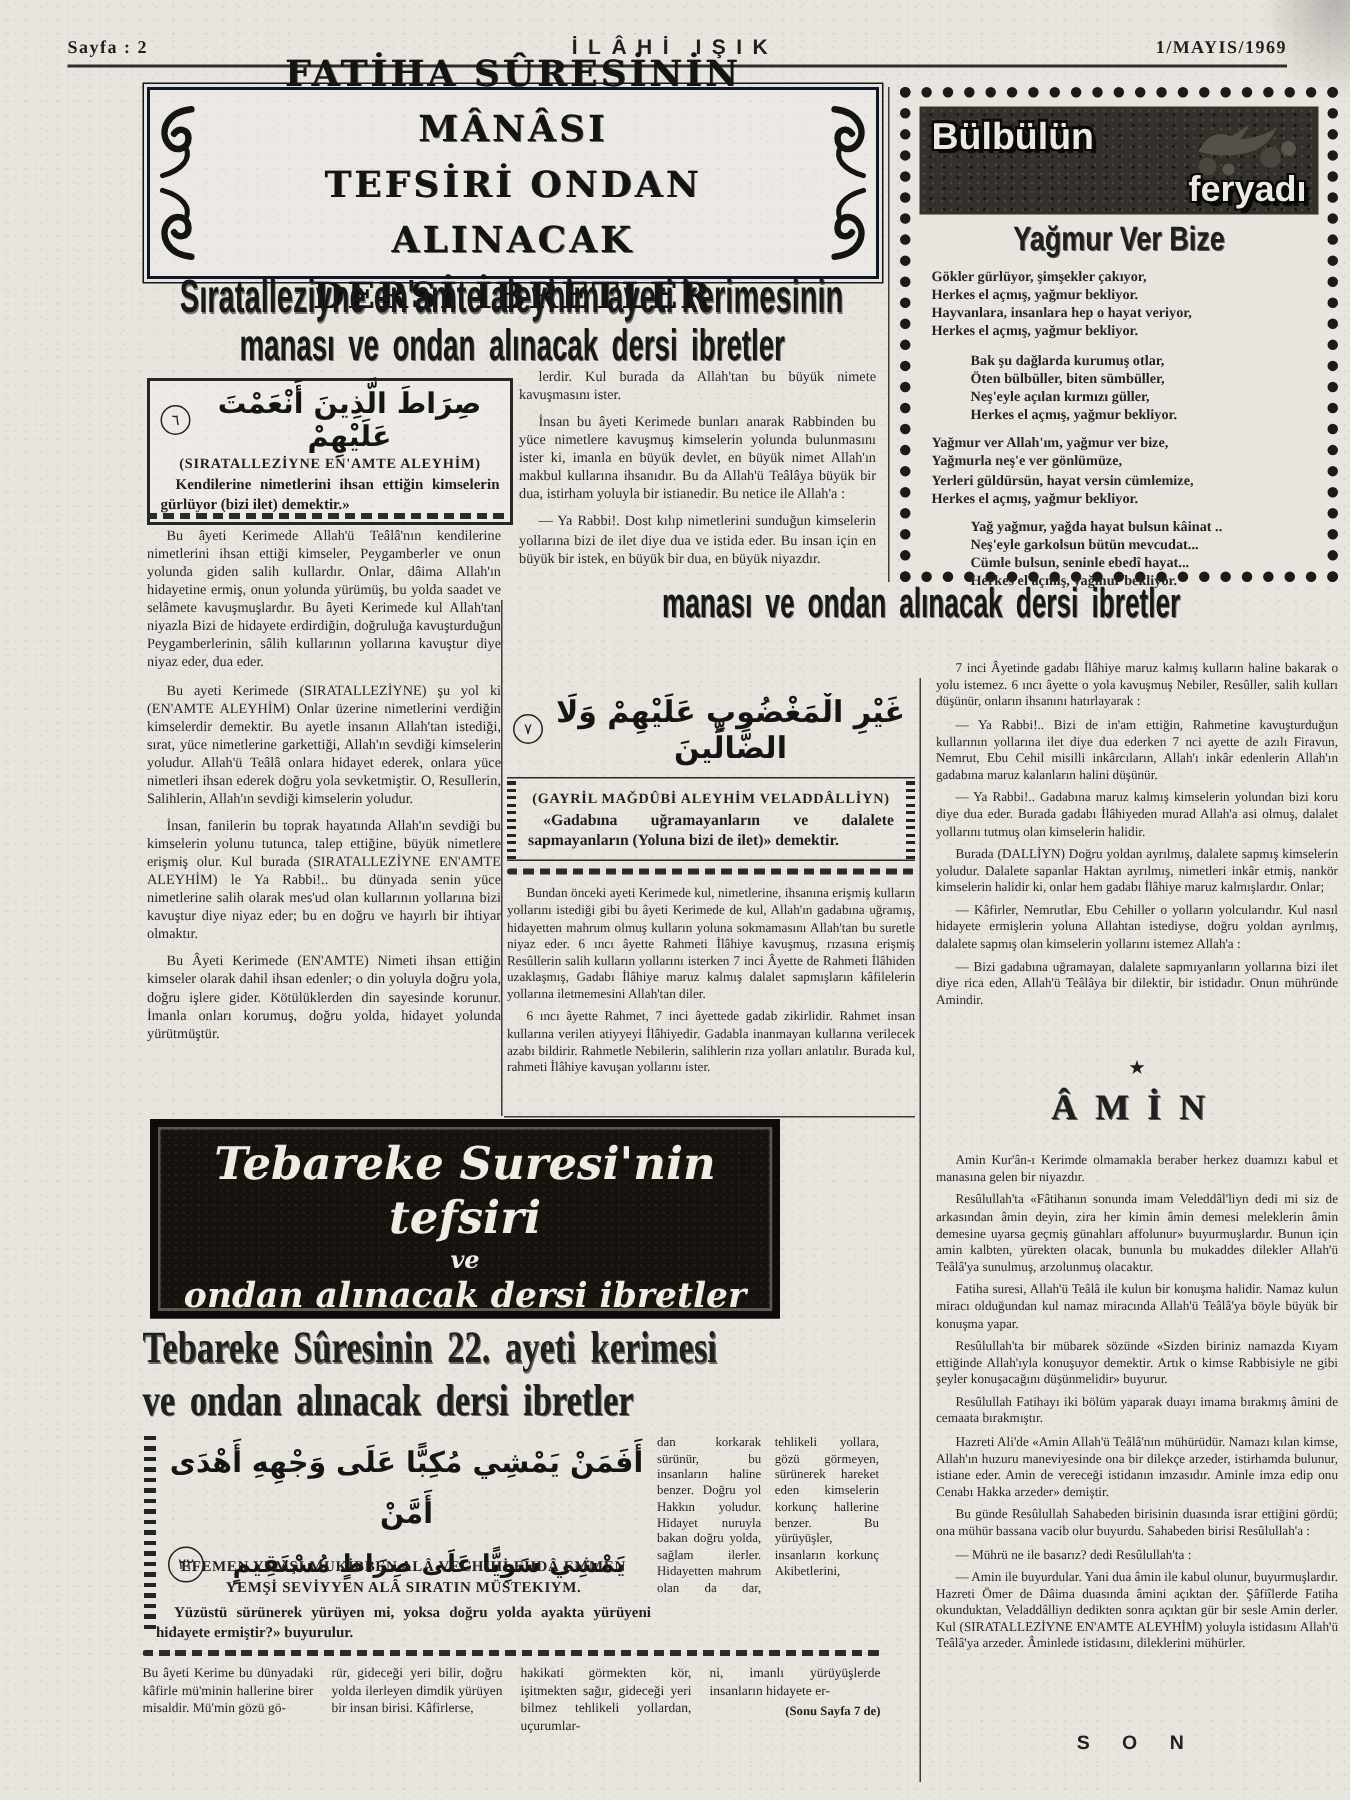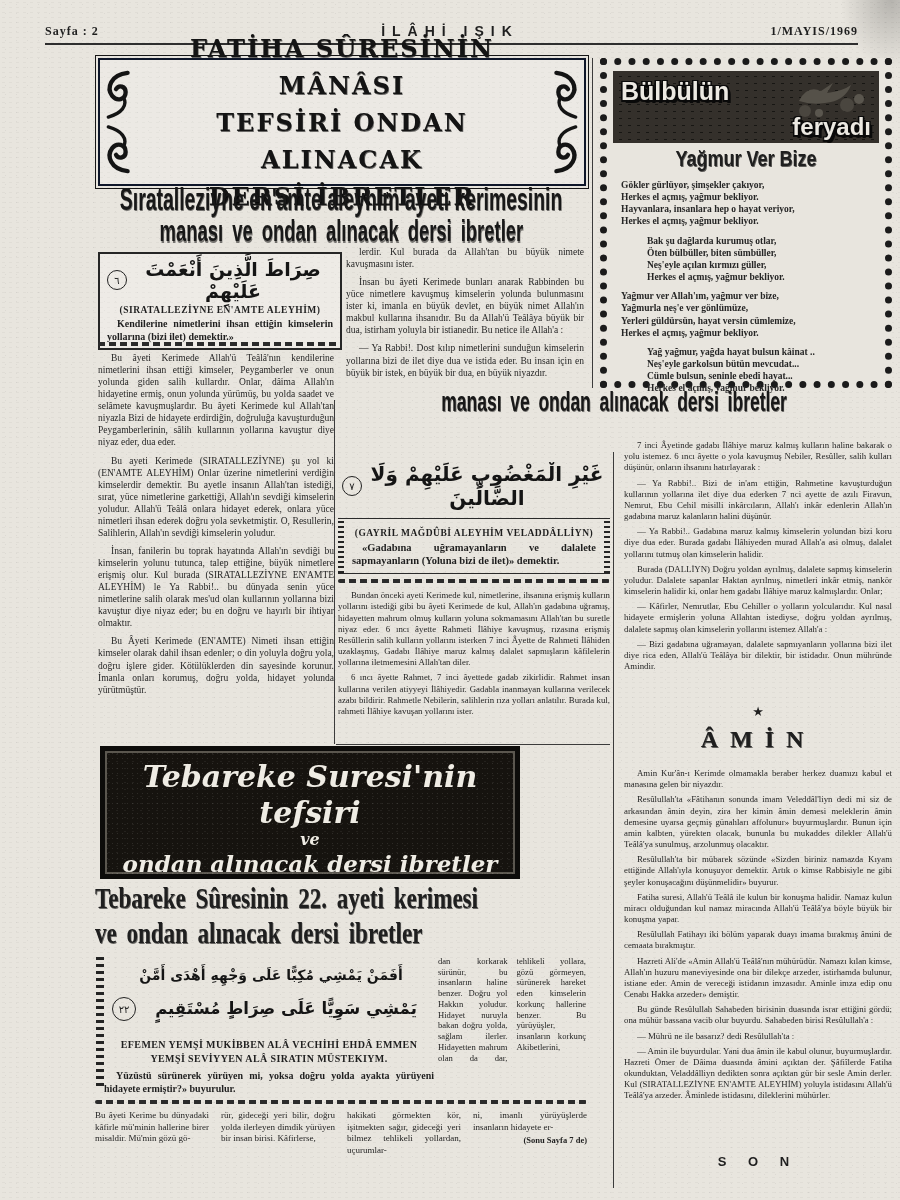--- a/index.html
+++ b/index.html
@@ -121,21 +121,21 @@
   <div class="hl-line"><span class="cond">Sıratalleziyne en'amte aleyhim ayeti kerimesinin</span></div>
   <div class="hl-line"><span class="cond cond2">manası ve ondan alınacak dersi ibretler</span></div>
 </div>
 
 <div class="abs ayah-box" style="left:98px;top:252px;width:226px;height:88px;">
   <div class="ayah-row">
     <span class="ayah-num">٦</span>
     <span class="arabic" style="flex:1;text-align:center;font-size:19px;font-weight:bold;">صِرَاطَ الَّذِينَ أَنْعَمْتَ عَلَيْهِمْ</span>
   </div>
   <div class="translit">(SIRATALLEZİYNE EN'AMTE ALEYHİM)</div>
-  <div class="meaning" style="font-size:10px;">Kendilerine nimetlerini ihsan ettiğin kimselerin yollarına (bizi ilet) demektir.»</div>
+  <div class="meaning" style="font-size:10px;">Kendilerine nimetlerini ihsan ettiğin kimselerin gürlüyor (bizi ilet) demektir.»</div>
 </div>
 <div class="abs wavy" style="left:98px;top:342px;width:240px;"></div>
 
 <div class="abs bodycol" style="left:346px;top:246px;width:238px;height:142px;">
     <div class="para">lerdir. Kul burada da Allah'tan bu büyük nimete kavuşmasını ister.</div>
     <div class="para">İnsan bu âyeti Kerimede bunları anarak Rabbinden bu yüce nimetlere kavuşmuş kimselerin yolunda bulunmasını ister ki, imanla en büyük devlet, en büyük nimet Allah'ın makbul kullarına ihsanıdır. Bu da Allah'ü Teâlâya büyük bir dua, istirham yoluyla bir istianedir. Bu netice ile Allah'a :</div>
     <div class="para">— Ya Rabbi!. Dost kılıp nimetlerini sunduğun kimselerin yollarına bizi de ilet diye dua ve istida eder. Bu insan için en büyük bir istek, en büyük bir dua, en büyük niyazdır.</div>
   </div>
 
 <div class="abs bodycol" style="left:98px;top:352px;width:236px;height:392px;">
@@ -221,22 +221,22 @@
     <div class="para">— Kâfirler, Nemrutlar, Ebu Cehiller o yolların yolcularıdır. Kul nasıl hidayete ermişlerin yoluna Allahtan istediyse, doğru yoldan ayrılmış, dalalete sapmış olan kimselerin yollarını istemez Allah'a :</div>
     <div class="para">— Bizi gadabına uğramayan, dalalete sapmıyanların yollarına bizi ilet diye rica eden, Allah'ü Teâlâya bir dilektir, bir istidadır. Onun mühründe Amindir.</div>
   </div>
 
 <div class="abs star-row" style="left:624px;top:704px;width:268px;">★</div>
 
 <div class="abs amin-title" style="left:624px;top:726px;width:268px;">ÂMİN</div>
 <div class="abs bodycol small" style="left:624px;top:768px;width:268px;height:380px;">
     <div class="para">Amin Kur'ân-ı Kerimde olmamakla beraber herkez duamızı kabul et manasına gelen bir niyazdır.</div>
     <div class="para">Resûlullah'ta «Fâtihanın sonunda imam Veleddâl'liyn dedi mi siz de arkasından âmin deyin, zira her kimin âmin demesi meleklerin âmin demesine uyarsa geçmiş günahları affolunur» buyurmuşlardır. Bunun için amin kalbten, yürekten olacak, bununla bu mukaddes dilekler Allah'ü Teâlâ'ya sunulmuş, arzolunmuş olacaktır.</div>
+    <div class="para">Fatiha suresi, Allah'ü Teâlâ ile kulun bir konuşma halidir. Namaz kulun miracı olduğundan kul namaz miracında Allah'ü Teâlâ'ya böyle büyük bir konuşma yapar.</div>
     <div class="para">Resûlullah'ta bir mübarek sözünde «Sizden biriniz namazda Kıyam ettiğinde Allah'ıyla konuşuyor demektir. Artık o kimse Rabbisiyle ne gibi şeyler konuşacağını düşünmelidir» buyurur.</div>
-    <div class="para">Fatiha suresi, Allah'ü Teâlâ ile kulun bir konuşma halidir. Namaz kulun miracı olduğundan kul namaz miracında Allah'ü Teâlâ'ya böyle büyük bir konuşma yapar.</div>
     <div class="para">Resûlullah Fatihayı iki bölüm yaparak duayı imama bırakmış âmini de cemaata bırakmıştır.</div>
     <div class="para">Hazreti Ali'de «Amin Allah'ü Teâlâ'nın mühürüdür. Namazı kılan kimse, Allah'ın huzuru maneviyesinde ona bir dilekçe arzeder, istirhamda bulunur, istiane eder. Amin de vereceği istidanın imzasıdır. Aminle imza edip onu Cenabı Hakka arzeder» demiştir.</div>
     <div class="para">Bu günde Resûlullah Sahabeden birisinin duasında israr ettiğini gördü; ona mühür bassana vacib olur buyurdu. Sahabeden birisi Resûlullah'a :</div>
     <div class="para">— Mührü ne ile basarız? dedi Resûlullah'ta :</div>
     <div class="para">— Amin ile buyurdular. Yani dua âmin ile kabul olunur, buyurmuşlardır. Hazreti Ömer de Dâima duasında âmini açıktan der. Şâfiîlerde Fatiha okunduktan, Veladdâlliyn dedikten sonra açıktan gür bir sesle Amin derler. Kul (SIRATALLEZİYNE EN'AMTE ALEYHİM) yoluyla istidasını Allah'ü Teâlâ'ya arzeder. Âminlede istidasını, dileklerini mühürler.</div>
   </div>
 <div class="abs son" style="left:624px;top:1154px;width:268px;">S O N</div>
 
 <div class="abs teb-box" style="left:100px;top:746px;width:410px;height:115px;box-sizing:content-box;">
   <div class="teb-script1">Tebareke Suresi'nin tefsiri</div>
@@ -244,21 +244,21 @@
   <div class="teb-script3">ondan alınacak dersi ibretler</div>
 </div>
 
 <div class="abs" style="left:95px;top:886px;width:430px;">
   <div class="hl-serif"><span>Tebareke Sûresinin 22. ayeti kerimesi</span></div>
   <div class="hl-serif"><span>ve ondan alınacak dersi ibretler</span></div>
 </div>
 
 <div class="abs hatch-strip" style="left:96px;top:956px;width:8px;height:130px;"></div>
 <div class="abs" style="left:112px;top:958px;width:318px;">
-  <div class="arabic" style="font-size:14px;font-weight:bold;text-align:center;line-height:34px;">أَفَمَنْ يَمْشِي مُكِبًّا عَلَى وَجْهِهِ أَهْدَى أَمَّنْ</div>
+  <div class="arabic" style="font-size:19px;font-weight:bold;text-align:center;line-height:34px;">أَفَمَنْ يَمْشِي مُكِبًّا عَلَى وَجْهِهِ أَهْدَى أَمَّنْ</div>
   <div class="ayah-row">
     <span class="ayah-num" style="width:22px;height:22px;">٢٢</span>
     <span class="arabic" style="flex:1;text-align:center;font-size:16.5px;font-weight:bold;line-height:34px;">يَمْشِي سَوِيًّا عَلَى صِرَاطٍ مُسْتَقِيمٍ</span>
   </div>
 </div>
 
 <div class="abs side-cols" style="left:438px;top:956px;width:148px;height:130px;">dan korkarak sürünür, bu insanların haline benzer. Doğru yol Hakkın yoludur. Hidayet nuruyla bakan doğru yolda, sağlam ilerler. Hidayetten mahrum olan da dar, tehlikeli yollara, gözü görmeyen, sürünerek hareket eden kimselerin korkunç hallerine benzer. Bu yürüyüşler, insanların korkunç Akibetlerini,</div>
 
 <div class="abs" style="left:104px;top:1038px;width:330px;">
   <div class="efemen-line">EFEMEN YEMŞİ MUKİBBEN ALÂ VECHİHİ EHDÂ EMMEN</div>

